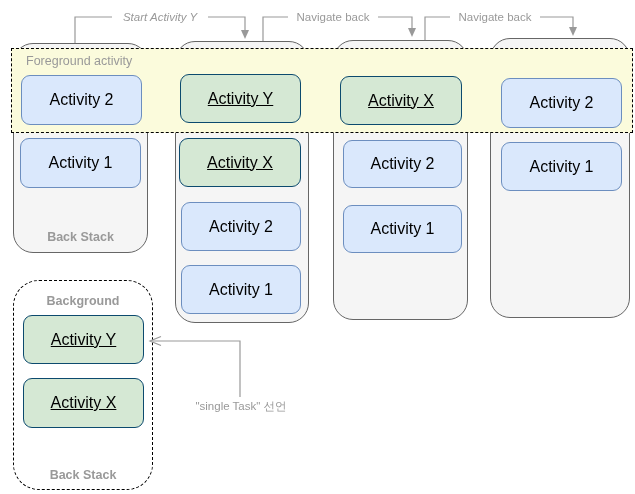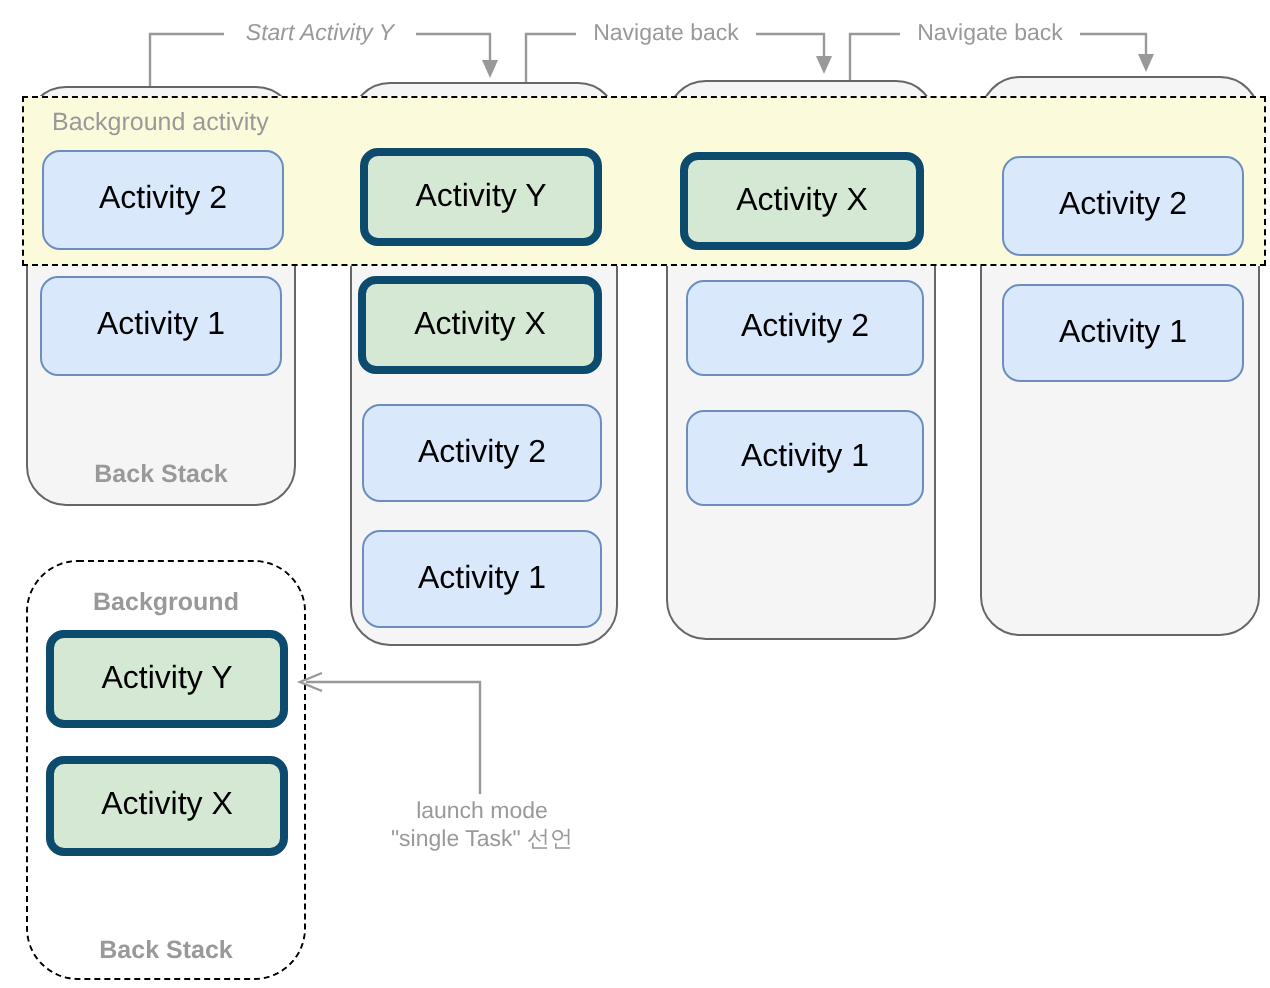--- a/index.html
+++ b/index.html
@@ -15,21 +15,21 @@
   .band{
     position:absolute;left:11px;top:48px;width:622px;height:85px;
     background:#FBFBDC;border:1.5px dashed #000;box-sizing:border-box;z-index:2;
   }
   .activity{
     position:absolute;display:flex;align-items:center;justify-content:center;
     font-size:16px;color:#000;border-radius:9px;box-sizing:border-box;z-index:3;
     white-space:nowrap;
   }
   .activity.blue{background:#DAE8FC;border:1px solid #6C8EBF;}
-  .activity.green{background:#D5E8D4;border:4px solid #0c4a6e;}
+  .activity.green{background:#D5E8D4;border:1px solid #0c4a6e;text-decoration:underline;}
   .graylabel{
     position:absolute;color:#999;font-size:12.5px;z-index:3;white-space:nowrap;
   }
   .centered{text-align:center;font-weight:bold;}
   .connector-label{
     position:absolute;color:#999;font-size:11.5px;z-index:4;
     text-align:center;white-space:nowrap;
   }
   .annotation{
     position:absolute;color:#999;font-size:11.5px;line-height:14px;z-index:4;
@@ -42,21 +42,21 @@
 
 <div id="canvas">
 
   <div class="stack" style="left:13px;top:43px;width:135px;height:210px;"></div>
   <div class="stack" style="left:175px;top:41px;width:134px;height:282px;"></div>
   <div class="stack" style="left:333px;top:40px;width:135px;height:280px;"></div>
   <div class="stack" style="left:490px;top:38px;width:140px;height:280px;"></div>
   <div class="stack dashed" style="left:13px;top:280px;width:140px;height:210px;"></div>
 
   <div class="band"></div>
-  <div class="graylabel" style="left:26px;top:54px;">Background activity</div>
+  <div class="graylabel" style="left:26px;top:54px;">Foreground activity</div>
 
   <div class="activity blue" style="left:21px;top:75px;width:121px;height:50px;">Activity 2</div>
   <div class="activity blue" style="left:20px;top:138px;width:121px;height:50px;">Activity 1</div>
   <div class="graylabel centered" style="left:13px;top:230px;width:135px;">Back Stack</div>
 
   <div class="activity green" style="left:180px;top:74px;width:121px;height:49px;">Activity Y</div>
   <div class="activity green" style="left:179px;top:138px;width:122px;height:49px;">Activity X</div>
   <div class="activity blue" style="left:181px;top:202px;width:120px;height:49px;">Activity 2</div>
   <div class="activity blue" style="left:181px;top:265px;width:120px;height:49px;">Activity 1</div>
 
@@ -70,21 +70,20 @@
   <div class="graylabel centered" style="left:13px;top:294px;width:140px;">Background</div>
   <div class="activity green" style="left:23px;top:315px;width:121px;height:49px;">Activity Y</div>
   <div class="activity green" style="left:23px;top:378px;width:121px;height:50px;">Activity X</div>
   <div class="graylabel centered" style="left:13px;top:468px;width:140px;">Back Stack</div>
 
   <div class="connector-label" style="left:110px;top:11px;width:100px;font-style:italic;">Start Activity Y</div>
   <div class="connector-label" style="left:283px;top:11px;width:100px;">Navigate back</div>
   <div class="connector-label" style="left:445px;top:11px;width:100px;">Navigate back</div>
 
   <div class="annotation" style="left:171px;top:399px;width:140px;">
-    <div>launch mode</div>
     <div>"single Task" 선언</div>
   </div>
 
   <svg class="overlay" width="635" height="494">
     <g stroke="#999" stroke-width="1.2" fill="none">
 
       <path d="M75,43 V17 H112"></path>
       <path d="M208,17 H245 V30"></path>
 
       <path d="M263,41 V17 H288"></path>

